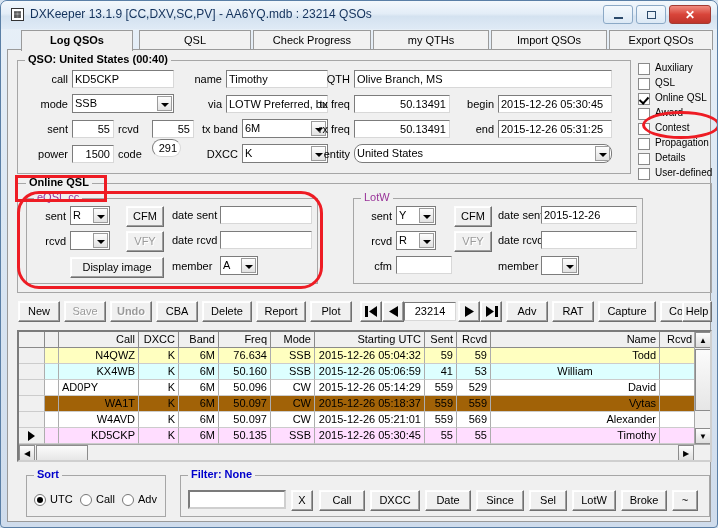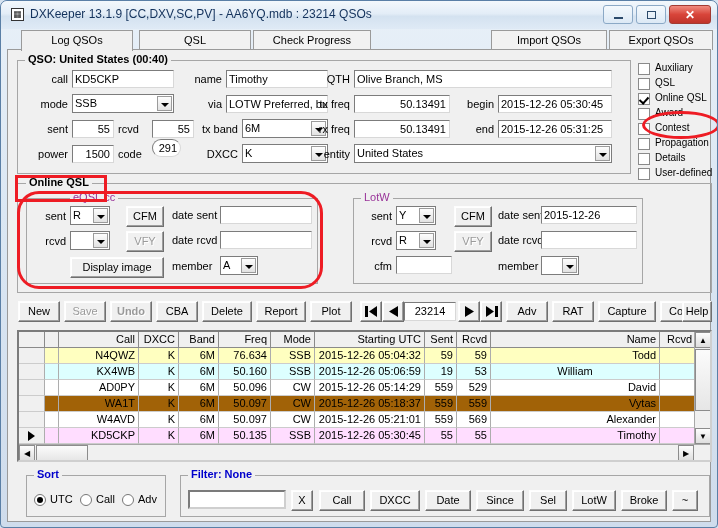--- a/index.html
+++ b/index.html
@@ -52,21 +52,21 @@
   
   .tabstrip{position:absolute;left:6px;top:29px;right:6px;height:20px;}
   .tab{
     position:absolute;top:0;height:20px;
     background:#f2f2f2;
     border:1px solid #9a9a9a;border-bottom:none;
     box-sizing:border-box;
     text-align:center;line-height:19px;font-size:11px;color:#000;
     border-radius:0;
   }
-  .tab.sel{background:#f0f0f0;font-weight:normal;z-index:5;height:21px;}
+  .tab.sel{background:#f0f0f0;font-weight:bold;z-index:5;height:21px;}
   .clientarea{
     position:absolute;left:6px;top:48px;right:6px;bottom:5px;
     background:#f0f0f0;border:1px solid #9a9a9a;box-sizing:border-box;
   }
 
   
   .group{position:absolute;border:1px solid #a6a6a6;box-sizing:border-box;}
   .grouplbl{
     position:absolute;background:#f0f0f0;padding:0 3px;font-size:11px;
     white-space:nowrap;
@@ -198,20 +198,21 @@
       <div class="wbtn close">
           <i>✕</i>
         </div>
     </div>
   </div>
 
   <div class="tabstrip">
     <div class="tab sel" style="left:14px;width:112px;">Log QSOs</div>
     <div class="tab" style="left:132px;width:112px;">QSL</div>
     <div class="tab" style="left:246px;width:118px;">Check Progress</div>
+    <div class="tab" style="left:366px;width:116px;">my QTHs</div>
     <div class="tab" style="left:484px;width:116px;">Import QSOs</div>
     <div class="tab" style="left:602px;width:104px;">Export QSOs</div>
   </div>
 
   <div class="clientarea">
 
     <div class="group" style="left:9px;top:10px;width:614px;height:114px;"></div>
     <div class="grouplbl" style="left:17px;top:3px;font-weight:bold;color:#000;">QSO: United States (00:40)</div>
 
     <div class="lbl r" style="left:18px;top:23px;width:42px;">call</div>
@@ -250,21 +251,21 @@
     <div class="lbl r" style="left:10px;top:98px;width:50px;">power</div>
     <div class="fld num" style="left:64px;top:95px;width:42px;">1500</div>
     <div class="lbl" style="left:110px;top:98px;">code</div>
     <div class="fld num" style="left:144px;top:89px;width:29px;border-radius:9px;">291</div>
     <div class="lbl r" style="left:188px;top:98px;width:42px;">DXCC</div>
     <div class="combo" style="left:234px;top:94px;width:86px;">
       <span>K</span>
       <span class="arrow"></span>
     </div>
     <div class="lbl r" style="left:300px;top:98px;width:42px;">entity</div>
-    <div class="combo" style="left:346px;top:94px;width:258px;">
+    <div class="combo" style="left:346px;top:94px;width:258px;border-radius:8px;">
       <span>United States</span>
       <span class="arrow"></span>
     </div>
 
     <div class="cbrow" style="left:630px;top:12px;width:74px;">
       <span class="cbox"></span>
       <span class="cblbl">Auxiliary</span>
     </div>
     <div class="cbrow" style="left:630px;top:27px;width:74px;">
       <span class="cbox"></span>
@@ -292,21 +293,21 @@
     </div>
     <div class="cbrow" style="left:630px;top:117px;width:74px;">
       <span class="cbox"></span>
       <span class="cblbl">User-defined</span>
     </div>
 
     <div class="group" style="left:9px;top:133px;width:695px;height:110px;"></div>
     <div class="grouplbl" style="left:18px;top:126px;font-weight:bold;color:#000;">Online QSL</div>
 
     <div class="group" style="left:18px;top:148px;width:292px;height:86px;"></div>
-    <div class="grouplbl" style="left:26px;top:141px;color:#993399;margin-left:36px;">eQSL.cc</div>
+    <div class="grouplbl" style="left:26px;top:141px;color:#993399;">eQSL.cc</div>
 
     <div class="lbl r" style="left:22px;top:160px;width:36px;">sent</div>
     <div class="combo" style="left:62px;top:156px;width:40px;">
       <span>R</span>
       <span class="arrow"></span>
     </div>
     <div class="btn" style="left:118px;top:156px;width:38px;">CFM</div>
     <div class="lbl" style="left:164px;top:159px;">date sent</div>
     <div class="fld" style="left:212px;top:156px;width:92px;"></div>
 
@@ -428,30 +429,30 @@
 
       <div class="grow body" style="top:32px;width:677px;background:#ddffff;">
         <div class="gcell" style="left:0;width:26px;background:#f0f0f0;"></div>
         <div class="gcell" style="left:26px;width:14px;"></div>
         <div class="gcell" style="left:40px;width:80px;text-align:right;">KX4WB</div>
         <div class="gcell" style="left:120px;width:40px;text-align:right;">K</div>
         <div class="gcell" style="left:160px;width:40px;text-align:right;">6M</div>
         <div class="gcell" style="left:200px;width:52px;text-align:right;">50.160</div>
         <div class="gcell" style="left:252px;width:44px;text-align:right;">SSB</div>
         <div class="gcell" style="left:296px;width:110px;text-align:right;">2015-12-26   05:06:59</div>
-        <div class="gcell" style="left:406px;width:32px;text-align:right;">19</div>
+        <div class="gcell" style="left:406px;width:32px;text-align:right;">41</div>
         <div class="gcell" style="left:438px;width:34px;text-align:right;">53</div>
         <div class="gcell" style="left:472px;width:169px;text-align:center;">William</div>
         <div class="gcell" style="left:641px;width:36px;text-align:right;"></div>
       </div>
 
       <div class="grow body" style="top:48px;width:677px;background:#ffffff;">
         <div class="gcell" style="left:0;width:26px;background:#f0f0f0;"></div>
         <div class="gcell" style="left:26px;width:14px;"></div>
-        <div class="gcell" style="left:40px;width:80px;text-align:right;">AD0PY</div>
+        <div class="gcell" style="left:40px;width:80px;text-align:left;">AD0PY</div>
         <div class="gcell" style="left:120px;width:40px;text-align:right;">K</div>
         <div class="gcell" style="left:160px;width:40px;text-align:right;">6M</div>
         <div class="gcell" style="left:200px;width:52px;text-align:right;">50.096</div>
         <div class="gcell" style="left:252px;width:44px;text-align:right;">CW</div>
         <div class="gcell" style="left:296px;width:110px;text-align:right;">2015-12-26   05:14:29</div>
         <div class="gcell" style="left:406px;width:32px;text-align:right;">559</div>
         <div class="gcell" style="left:438px;width:34px;text-align:right;">529</div>
         <div class="gcell" style="left:472px;width:169px;text-align:right;">David</div>
         <div class="gcell" style="left:641px;width:36px;text-align:right;"></div>
       </div>

